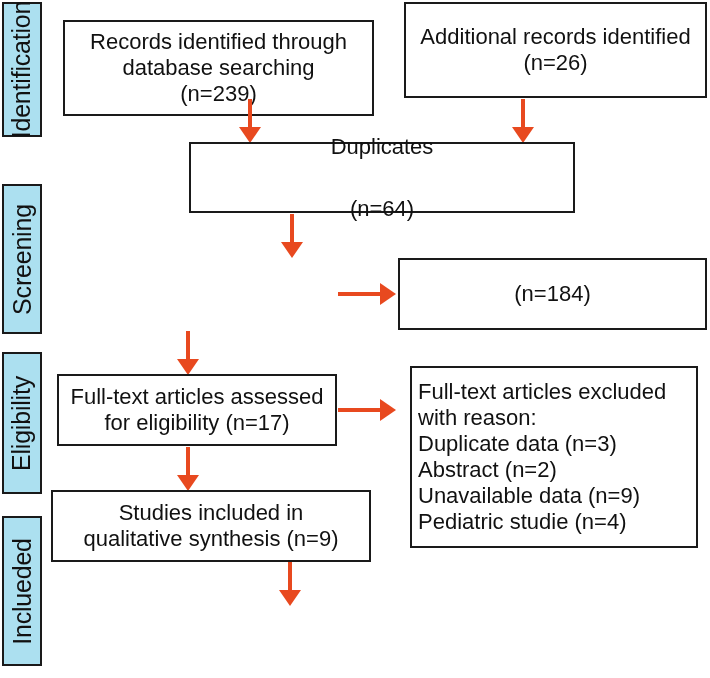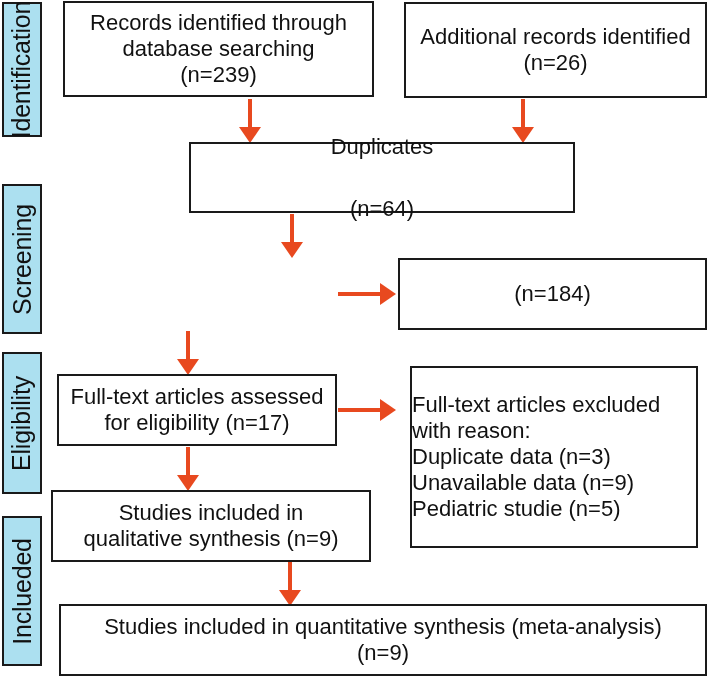--- a/index.html
+++ b/index.html
@@ -44,21 +44,21 @@
     border: 2.5px solid #1a1a1a;
     box-sizing: border-box;
     display: flex;
     flex-direction: column;
     justify-content: center;
     color: #111111;
     font-size: 22px;
     line-height: 1.18;
   }
   .node.center { align-items: center; text-align: center; }
-  .node.left   { align-items: flex-start; text-align: left; padding-left: 0; }
+  .node.left   { align-items: flex-start; text-align: left; padding-left: 6px; }
   .node .line { white-space: nowrap; display: block; }
 
   
   .arrow-v, .arrow-h {
     position: absolute;
   }
   .arrow-v .shaft {
     position: absolute;
     left: 50%;
     top: 0;
@@ -113,21 +113,21 @@
   </div>
 
   <div class="stage-band" style="left:2px; top:352px; width:40px; height:142px;">
     <span class="stage-label">Eligibility</span>
   </div>
 
   <div class="stage-band" style="left:2px; top:516px; width:40px; height:150px;">
     <span class="stage-label">Inclueded</span>
   </div>
 
-  <div class="node center" style="left:63px; top:1px; width:311px; height:96px;">
+  <div class="node center" style="left:63px; top:20px; width:311px; height:96px;">
     <span class="line">Records identified through</span>
     <span class="line">database searching</span>
     <span class="line">(n=239)</span>
   </div>
 
   <div class="node center" style="left:404px; top:2px; width:303px; height:96px;">
     <span class="line">Additional records identified</span>
     <span class="line">(n=26)</span>
   </div>
 
@@ -173,37 +173,34 @@
 
   <div class="arrow-h" style="left:338px; top:398px; width:58px; height:24px;">
     <span class="shaft"></span>
     <span class="head"></span>
   </div>
 
   <div class="node left" style="left:410px; top:366px; width:288px; height:182px;">
     <span class="line">Full-text articles excluded</span>
     <span class="line">with reason:</span>
     <span class="line">Duplicate data (n=3)</span>
+    <span class="line">Abstract (n=2)</span>
     <span class="line">Unavailable data (n=9)</span>
-    <span class="line">Pediatric studie (n=5)</span>
+    <span class="line">Pediatric studie (n=4)</span>
   </div>
 
   <div class="arrow-v" style="left:176px; top:447px; width:24px; height:44px;">
     <span class="shaft"></span>
     <span class="head"></span>
   </div>
 
   <div class="node center" style="left:51px; top:490px; width:320px; height:72px;">
     <span class="line">Studies included in</span>
     <span class="line">qualitative synthesis (n=9)</span>
   </div>
 
   <div class="arrow-v" style="left:278px; top:562px; width:24px; height:44px;">
     <span class="shaft"></span>
     <span class="head"></span>
   </div>
 
-  <div class="node center" style="left:59px; top:604px; width:648px; height:72px;">
-    <span class="line">Studies included in quantitative synthesis (meta-analysis)</span>
-    <span class="line">(n=9)</span>
-  </div>
 
 </div>
 
 </body></html>

